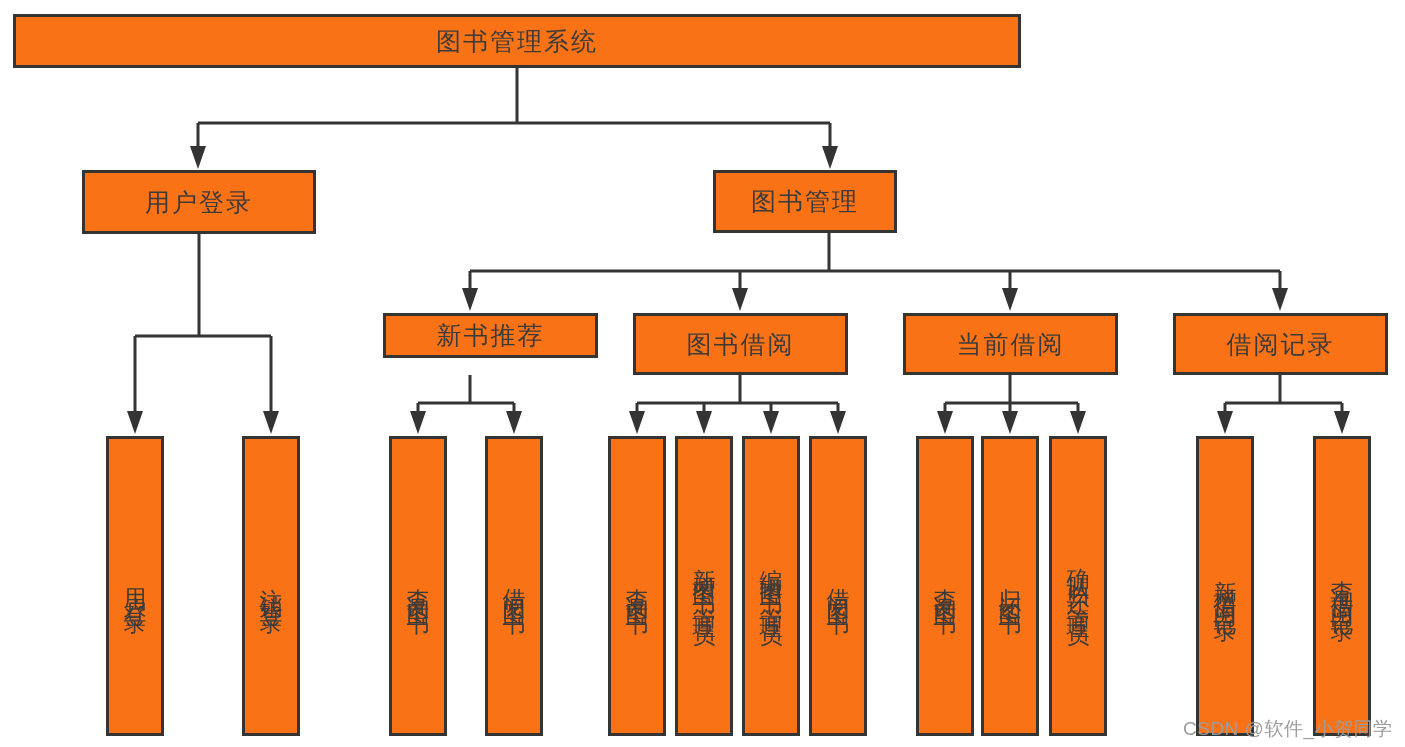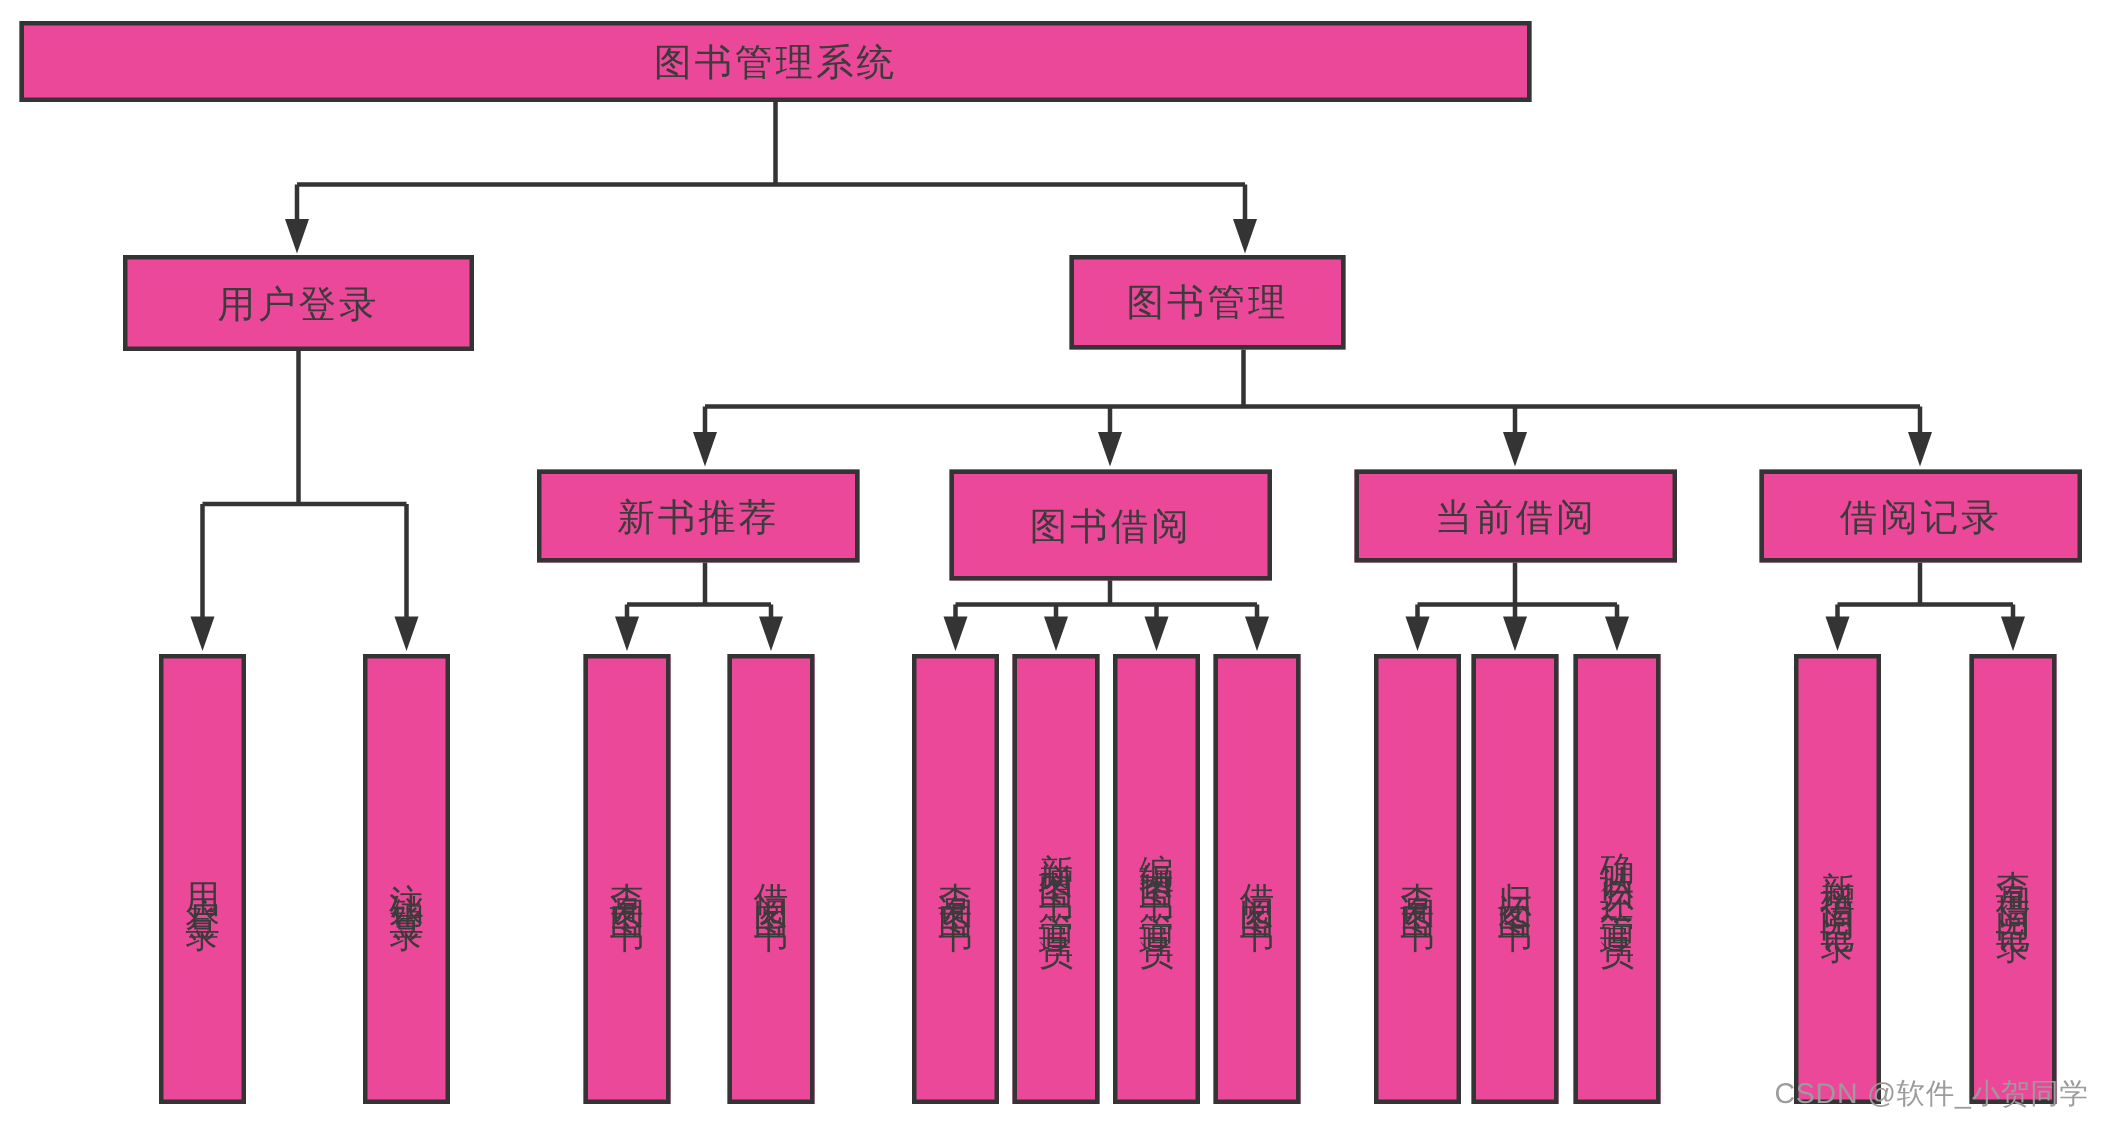--- a/index.html
+++ b/index.html
@@ -6,21 +6,21 @@
   .stage{
     position:relative;width:1405px;height:747px;overflow:hidden;
     background:var(--background,#ffffff);
     font-family:"Liberation Sans",sans-serif;
     color:var(--text,#3b3b3b);
   }
   .wires{position:absolute;left:0;top:0;color:var(--line,#343434);}
   .wires path{stroke:currentColor;stroke-width:3;fill:none;}
   .wires polygon{fill:currentColor;stroke:none;}
   .box{
-    position:absolute;box-sizing:border-box;background:#ec4899;
+    position:absolute;box-sizing:border-box;background:#f97316;
     border:3px solid var(--line,#343434);
     display:flex;align-items:center;justify-content:center;
     z-index:2;
   }
   .box.h .lbl{font-size:25px;letter-spacing:2px;white-space:nowrap;}
   .box.v .vlbl{
     writing-mode:vertical-rl;text-orientation:mixed;
     font-size:23px;letter-spacing:8px;line-height:1;
   }
   .watermark{
@@ -82,24 +82,24 @@
     <span class="lbl">图书管理系统</span>
   </div>
 
   <div class="box h" style="left:82px;top:170px;width:234px;height:64px">
     <span class="lbl">用户登录</span>
   </div>
   <div class="box h" style="left:713px;top:170px;width:184px;height:63px">
     <span class="lbl">图书管理</span>
   </div>
 
-  <div class="box h" style="left:358px;top:313px;width:215px;height:62px">
+  <div class="box h" style="left:383px;top:313px;width:215px;height:45px">
     <span class="lbl">新书推荐</span>
   </div>
-  <div class="box h" style="left:633px;top:313px;width:215px;height:74px">
+  <div class="box h" style="left:633px;top:313px;width:215px;height:62px">
     <span class="lbl">图书借阅</span>
   </div>
   <div class="box h" style="left:903px;top:313px;width:215px;height:62px">
     <span class="lbl">当前借阅</span>
   </div>
   <div class="box h" style="left:1173px;top:313px;width:215px;height:62px">
     <span class="lbl">借阅记录</span>
   </div>
 
   <div class="box v" style="left:106px;top:436px;width:58px;height:300px">

